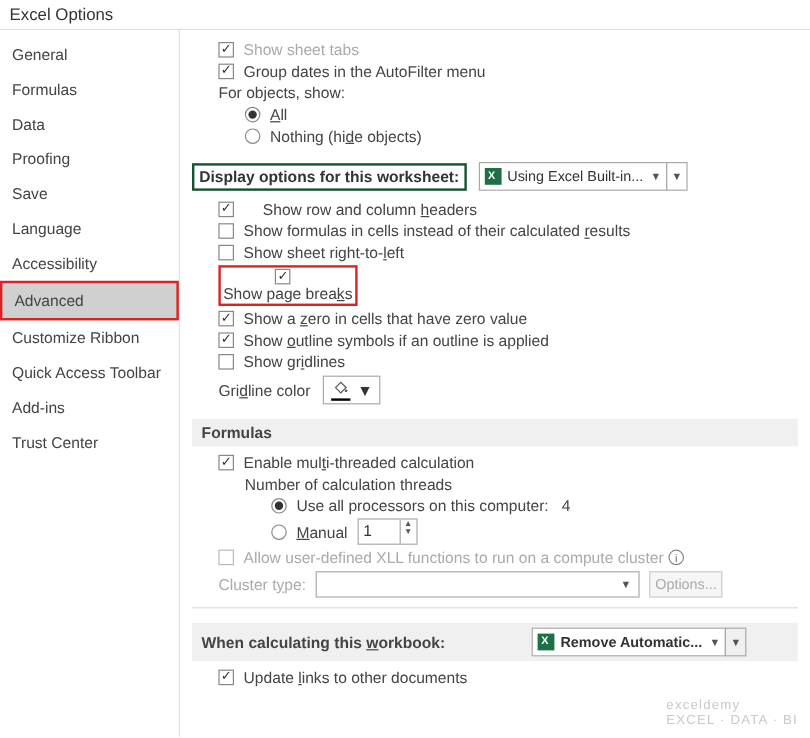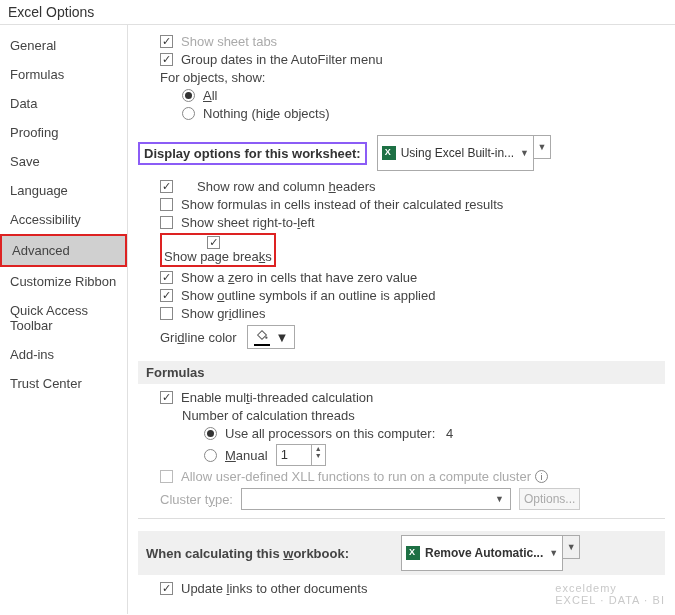--- a/index.html
+++ b/index.html
@@ -17,21 +17,21 @@
     padding: 4px 8px;
     font-size: 14px;
     color: #333;
     border-bottom: 1px solid #e0e0e0;
   }
   .main-area {
     display: flex;
     height: calc(100% - 26px);
   }
   .sidebar {
-    width: 128px;
+    width: 150px;
     border-right: 1px solid #e0e0e0;
     padding-top: 6px;
     background: #fff;
   }
   .sidebar-item {
     padding: 7px 10px;
     color: #444;
     cursor: pointer;
     font-size: 13px;
   }
@@ -59,24 +59,24 @@
   .section-head {
     font-weight: bold;
     color: #444;
     margin: 12px 0 6px 0;
   }
   .section-head.bar {
     background: #f0f0f0;
     padding: 4px 8px;
     font-weight: bold;
   }
-  .redbox { border: 2px solid #8b5cf6; padding: 2px 4px; display: inline-block; }
+  .redbox { border: 2px solid #14532d; padding: 2px 4px; display: inline-block; }
   .redbox-outer { border: 2px solid #d22; padding: 1px 2px; display: inline-block; }
   .dropdown {
-    display: inline-flex; align-items:center; border:1px solid #aaa; height:36px; padding:0 4px; background:#fff;
+    display: inline-flex; align-items:center; border:1px solid #aaa; height:24px; padding:0 4px; background:#fff;
   }
   .dropdown .xl-icon { width:14px; height:14px; background:#1d7044; margin-right:5px; position:relative; }
   .dropdown .xl-icon::after { content:"X"; color:#fff; font-size:9px; font-weight:bold; position:absolute; left:3px; top:1px;}
   .dropdown .dd-text { font-size:12px; color:#333; min-width: 110px; }
   .dropdown .caret { margin-left:6px; font-size:9px; color:#555; }
   .split-caret { border:1px solid #aaa; height:24px; width:18px; display:inline-flex; align-items:center; justify-content:center; font-size:9px; color:#555; margin-left:-1px;}
   .btn-disabled {
     border:1px solid #ccc; color:#aaa; padding:3px 4px; font-size:12px; background:#f6f6f6; margin-left:8px;
   }
   .spin {
@@ -236,21 +236,21 @@
     <div class="row indent1" style="margin-top:4px;">
       <span class="lbl muted">Cluster t<u>y</u>pe:</span>
       <span class="wide-select">
           <span class="caret">▼</span>
         </span>
       <span class="btn-disabled">Options...</span>
     </div>
 
     <div class="divider-line"></div>
 
-    <div class="row section-head bar" style="display:flex;align-items:center;">
+    <div class="row section-head bar" style="display:flex;align-items:center;gap:20px;">
       <span><b>When calculating this <u>w</u>orkbook:</b></span>
       <span style="margin-left:10px; display:inline-flex;padding-left:42px;">
         <span class="dropdown">
           <span class="xl-icon"></span>
           <span class="dd-text">Remove Automatic...</span>
           <span class="caret">▼</span>
         </span>
         <span class="split-caret">▼</span>
       </span>
     </div>

